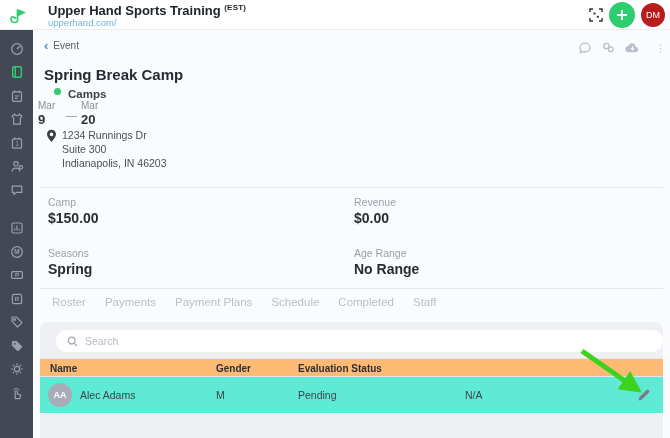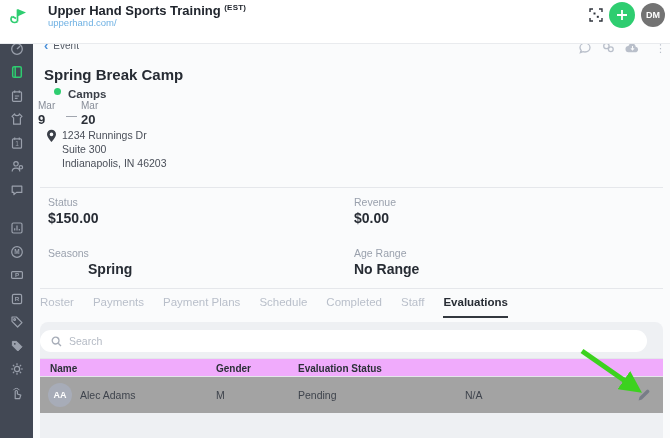--- a/index.html
+++ b/index.html
@@ -1,31 +1,31 @@
 <!DOCTYPE html>
 <html><head>
 <meta charset="utf-8">
 <style>
   * { margin:0; padding:0; box-sizing:border-box; }
   html,body { width:670px; height:438px; overflow:hidden; background:#fff;
     font-family:"Liberation Sans", sans-serif; position:relative; }
 
   
-  .top-header { position:absolute; left:0; top:0; width:670px; height:44px;
+  .top-header { position:absolute; left:0; top:0; width:670px; height:30px;
     background:#fff; border-bottom:1px solid #e9ebee; z-index:6; }
   .logo { position:absolute; left:8px; top:4px; width:22px; height:22px; color:#2ecd70; }
   .app-title { position:absolute; left:48px; top:3px; font-size:13px; font-weight:700; color:#20252d; }
   .app-title sup { font-size:8px; font-weight:700; letter-spacing:.2px; }
   .app-url { position:absolute; left:48px; top:17px; font-size:9.5px; color:#6fb1e3; }
   .scan-icon { position:absolute; left:588px; top:7px; width:16px; height:16px; color:#2f343c; }
   .plus-btn { position:absolute; left:609px; top:2px; width:26px; height:26px; border-radius:50%;
     background:#2ecd70; color:#fff; display:flex; align-items:center; justify-content:center;
     font-size:15px; font-weight:400; line-height:1; }
   .user-avatar { position:absolute; left:641px; top:3px; width:24px; height:24px; border-radius:50%;
-    background:#737373; color:#fff; font-size:9px; font-weight:700;
+    background:#b91c1c; color:#fff; font-size:9px; font-weight:400;
     display:flex; align-items:center; justify-content:center; }
 
   
   .sidebar { position:absolute; left:0; top:30px; width:33px; height:408px; background:#424854;
     display:flex; flex-direction:column; align-items:center; padding-top:7px; z-index:5; }
   .s-icon { width:24px; height:23.5px; display:flex; align-items:center; justify-content:center;
     color:#9aa0ac; flex:0 0 auto; }
   .s-icon.active { color:#2ecd70; }
   .s-gap { height:15px; flex:0 0 auto; }
   .s-icon svg { display:block; }
@@ -55,41 +55,41 @@
   .pin { position:absolute; left:13px; top:99px; color:#3a3f48; }
   .address { position:absolute; left:29px; top:98px; font-size:10.5px; line-height:14px; color:#4a4f59; }
   .address span { display:block; }
 
   .divider { position:absolute; left:7px; width:623px; height:1px; background:#e5e7eb; }
 
   .stat-label { position:absolute; font-size:10.5px; color:#9aa1ad; }
   .stat-value { position:absolute; font-size:14px; font-weight:700; color:#272c34; }
 
   
-  .tabs { position:absolute; left:7px; top:266px; display:flex; gap:19px; align-items:flex-end; }
+  .tabs { position:absolute; left:19px; top:266px; display:flex; gap:19px; align-items:flex-end; }
   .tab { font-size:11.5px; color:#b9bfca; padding-bottom:8px; border-bottom:2px solid transparent;
     cursor:pointer; white-space:nowrap; }
   .tab.active { color:#272c34; font-weight:700; border-bottom:2px solid #33383f; }
 
   
   .panel { position:absolute; left:7px; top:292px; width:623px; height:116px; background:#eef0f3;
     border-radius:8px 8px 0 0; }
-  .searchbar { position:absolute; left:0; top:8px; width:607px; height:22px; background:#fff;
+  .searchbar { position:absolute; left:16px; top:8px; width:607px; height:22px; background:#fff;
     border-radius:12px; display:flex; align-items:center; padding-left:11px; }
   .searchbar svg { color:#a7adb8; flex:0 0 auto; }
   .searchbar input { border:none; outline:none; background:transparent; margin-left:7px;
     font-size:10.5px; color:#3f444d; width:500px; font-family:"Liberation Sans", sans-serif; }
   .searchbar input::placeholder { color:#b4bac4; }
 
-  .thead { position:absolute; left:0; top:36px; width:623px; height:19px; background:#f0abfc;
+  .thead { position:absolute; left:0; top:36px; width:623px; height:19px; background:#fdba74;
     border-top:1px solid #e4e6ea; border-bottom:1px solid #e4e6ea; }
   .th { position:absolute; top:4px; font-size:10px; font-weight:700; color:#2b3038; }
   .th.c0 { left:10px; } .th.c1 { left:176px; } .th.c2 { left:258px; } .th.c3 { left:425px;margin-top:36px; }
 
-  .trow { position:absolute; left:0; top:55px; width:623px; height:36px; background:#a3a3a3; }
+  .trow { position:absolute; left:0; top:55px; width:623px; height:36px; background:#5eead4; }
   .row-avatar { position:absolute; left:8px; top:6px; width:24px; height:24px; border-radius:50%;
     background:#a7acb8; color:#fff; font-size:9px; font-weight:700;
     display:flex; align-items:center; justify-content:center; }
   .td { position:absolute; top:0; height:36px; line-height:36px; font-size:10.5px; color:#3f444d; }
   .td.c0 { left:40px; } .td.c1 { left:176px; } .td.c2 { left:258px; } .td.c3 { left:425px; }
   .edit-btn { position:absolute; right:12px; top:11px; width:14px; height:14px; color:#787d88; cursor:pointer; }
 
   
   .anno { position:absolute; left:540px; top:330px; width:130px; height:90px; z-index:10; pointer-events:none; }
 </style>
@@ -267,39 +267,38 @@
     </svg>
   </div>
   <div class="address">
     <span>1234 Runnings Dr</span>
     <span>Suite 300</span>
     <span>Indianapolis, IN 46203</span>
   </div>
 
   <div class="divider" style="top:157px;"></div>
 
-  <div class="stat-label" style="left:15px;  top:166px;">Status</div>
+  <div class="stat-label" style="left:15px;  top:166px;">Camp</div>
   <div class="stat-value" style="left:15px;  top:180px;">$150.00</div>
   <div class="stat-label" style="left:321px; top:166px;">Revenue</div>
   <div class="stat-value" style="left:321px; top:180px;">$0.00</div>
   <div class="stat-label" style="left:15px;  top:217px;">Seasons</div>
-  <div class="stat-value" style="left:15px;  top:231px;margin-left:40px;">Spring</div>
+  <div class="stat-value" style="left:15px;  top:231px;">Spring</div>
   <div class="stat-label" style="left:321px; top:217px;">Age Range</div>
   <div class="stat-value" style="left:321px; top:231px;">No Range</div>
 
   <div class="divider" style="top:258px;"></div>
 
   <div class="tabs">
     <div class="tab">Roster</div>
     <div class="tab">Payments</div>
     <div class="tab">Payment Plans</div>
     <div class="tab">Schedule</div>
     <div class="tab">Completed</div>
     <div class="tab">Staff</div>
-    <div class="tab active">Evaluations</div>
   </div>
 
   <div class="panel">
     <div class="searchbar">
       <svg width="11" height="11" viewBox="0 0 11 11" fill="none" stroke="currentColor" stroke-width="1.3">
         <circle cx="4.6" cy="4.6" r="3.4"></circle>
           <path d="M7.2 7.2 L10 10"></path>
       </svg>
       <input type="text" placeholder="Search" style="">
     </div>

